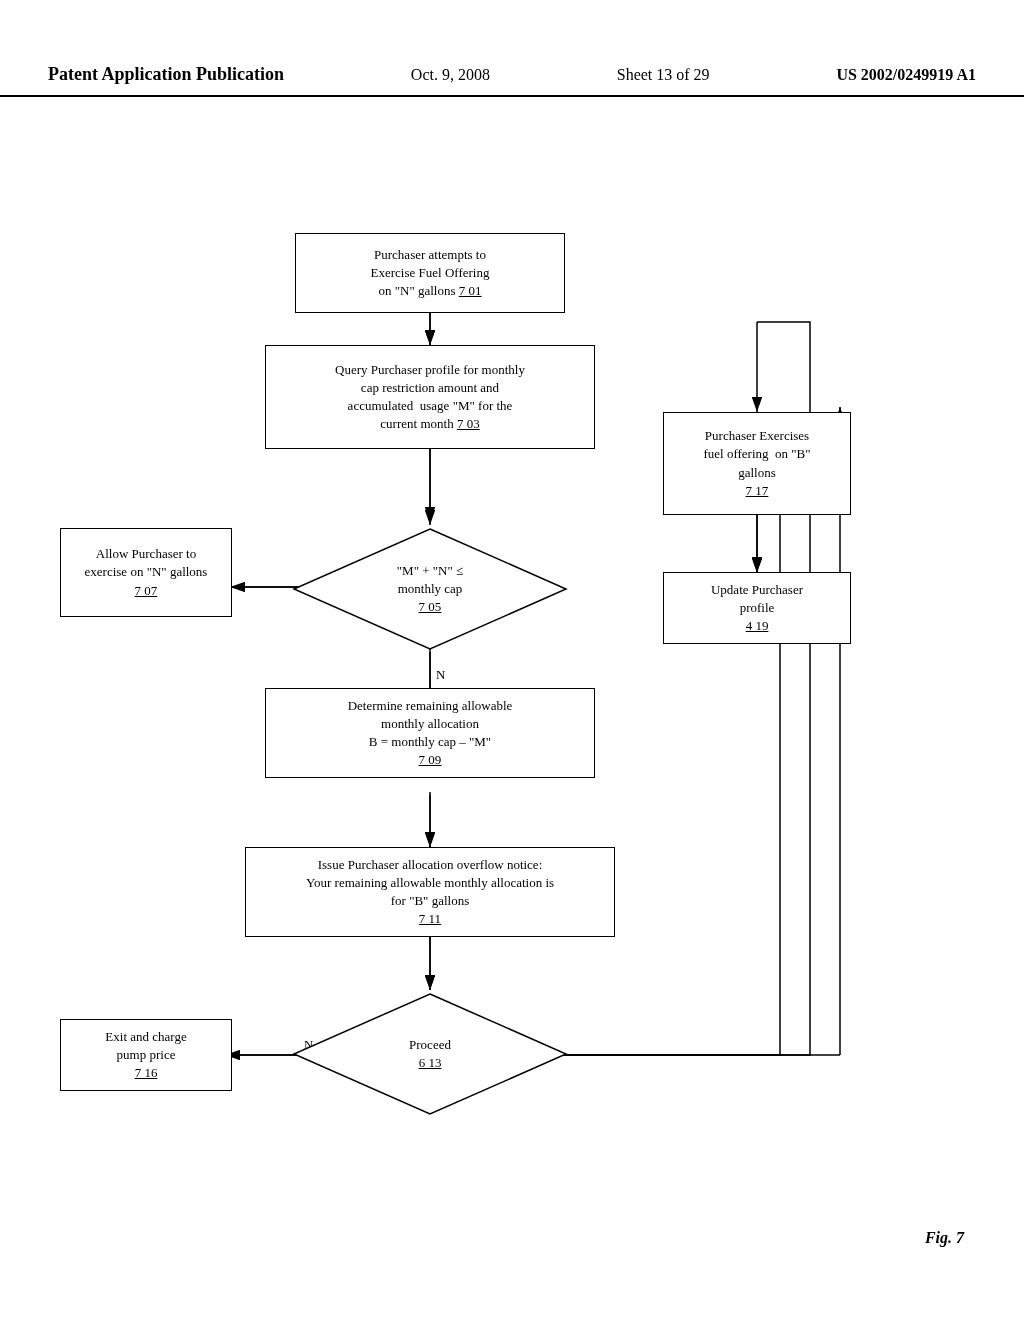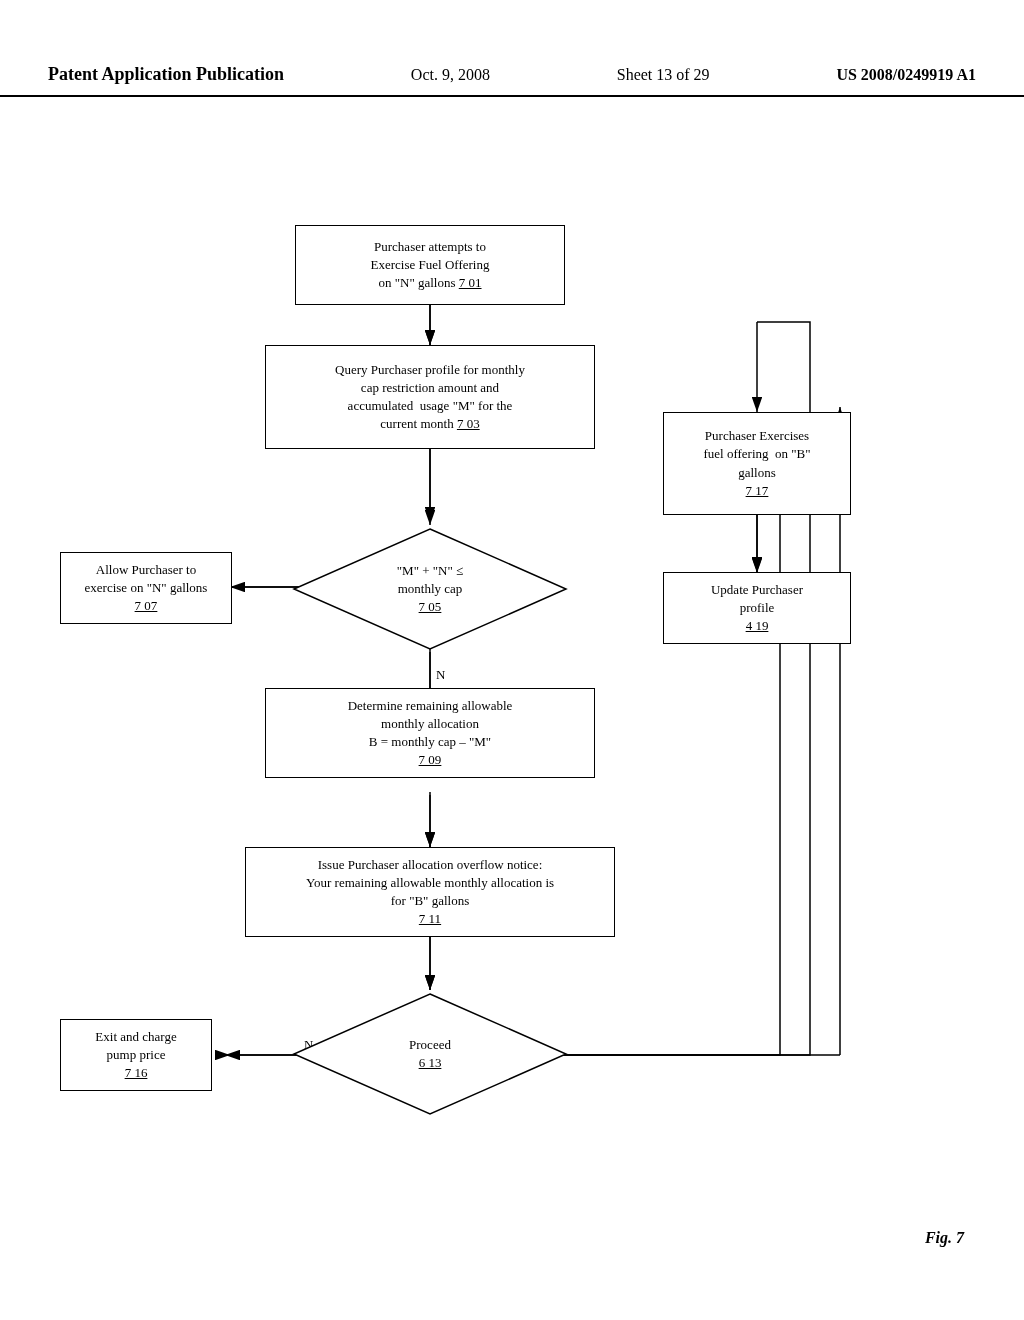--- a/index.html
+++ b/index.html
@@ -101,21 +101,21 @@
       font-weight: bold;
     }
   </style>
 </head>
 <body>
 
 <div class="header">
   <div class="header-left">Patent Application Publication</div>
   <div class="header-center">Oct. 9, 2008</div>
   <div class="header-center">Sheet 13 of 29</div>
-  <div class="header-right">US 2008/0249919 A1</div>
+  <div class="header-right">US 2002/0249919 A1</div>
 </div>
 
 <div class="flowchart">
 
   <svg class="arrows-svg">
     <defs>
       <marker id="arrowhead" markerWidth="10" markerHeight="7" refX="10" refY="3.5" orient="auto">
         <polygon points="0 0, 10 3.5, 0 7" fill="#000"></polygon>
       </marker>
     </defs>
@@ -177,40 +177,40 @@
     <line x1="840" y1="958" x2="840" y2="310" stroke="#000" stroke-width="1.5" marker-end="url(#ah2)"></line>
 
     <line x1="757" y1="225" x2="757" y2="315" stroke="#000" stroke-width="1.5" marker-end="url(#ah2)"></line>
 
     <polyline points="502,958 810,958 810,225 757,225" stroke="#000" stroke-width="1.5" fill="none"></polyline>
 
     <line x1="757" y1="418" x2="757" y2="475" stroke="#000" stroke-width="1.5" marker-end="url(#ah2)"></line>
 
   </svg>
 
-  <div class="fc-box" style="left:295px; top:128px; width:270px; height:80px;">
+  <div class="fc-box" style="left:295px; top:136px; width:270px; height:80px;">
     <span>Purchaser attempts to<br>Exercise Fuel Offering<br>on "N" gallons <span class="ref">7 01</span></span>
   </div>
 
   <div class="fc-box" style="left:265px; top:248px; width:330px; height:104px;">
     <span>Query Purchaser profile for monthly<br>cap restriction amount and<br>accumulated&nbsp; usage "M" for the<br>current month <span class="ref">7 03</span></span>
   </div>
 
   <div class="fc-diamond-wrapper" style="left:290px; top:428px; width:280px; height:128px;">
     <div class="fc-diamond" style="width:280px; height:128px;">
       <svg width="280" height="128" viewBox="0 0 280 128">
         <polygon points="140,4 276,64 140,124 4,64" fill="white" stroke="black" stroke-width="1.5"></polygon>
       </svg>
       <div class="fc-diamond-text" style="z-index:2;">
         "M" + "N" ≤<br>monthly cap<br><span class="ref">7 05</span>
       </div>
     </div>
   </div>
 
-  <div class="fc-box" style="left:60px; top:455px; width:172px; height:72px;">
+  <div class="fc-box" style="left:60px; top:431px; width:172px; height:89px;">
     <span>Allow Purchaser to<br>exercise on "N" gallons<br><span class="ref">7 07</span></span>
   </div>
 
   <div class="fc-box" style="left:265px; top:591px; width:330px; height:90px;">
     <span>Determine remaining allowable<br>monthly allocation<br>B = monthly cap – "M"<br><span class="ref">7 09</span></span>
   </div>
 
   <div class="fc-box" style="left:245px; top:750px; width:370px; height:90px;">
     <span>Issue Purchaser allocation overflow notice:<br>Your remaining allowable monthly allocation is<br>for "B" gallons<br><span class="ref">7 11</span></span>
   </div>
@@ -219,21 +219,21 @@
     <div class="fc-diamond" style="width:280px; height:128px;">
       <svg width="280" height="128" viewBox="0 0 280 128">
         <polygon points="140,4 276,64 140,124 4,64" fill="white" stroke="black" stroke-width="1.5"></polygon>
       </svg>
       <div class="fc-diamond-text" style="z-index:2;">
         Proceed<br><span class="ref">6 13</span>
       </div>
     </div>
   </div>
 
-  <div class="fc-box" style="left:60px; top:922px; width:152px; height:72px;">
+  <div class="fc-box" style="left:60px; top:922px; width:172px; height:72px;">
     <span>Exit and charge<br>pump price<br><span class="ref">7 16</span></span>
   </div>
 
   <div class="fc-box" style="left:663px; top:315px; width:188px; height:103px;">
     <span>Purchaser Exercises<br>fuel offering&nbsp; on "B"<br>gallons<br><span class="ref">7 17</span></span>
   </div>
 
   <div class="fc-box" style="left:663px; top:475px; width:188px; height:72px;">
     <span>Update Purchaser<br>profile<br><span class="ref">4 19</span></span>
   </div>

